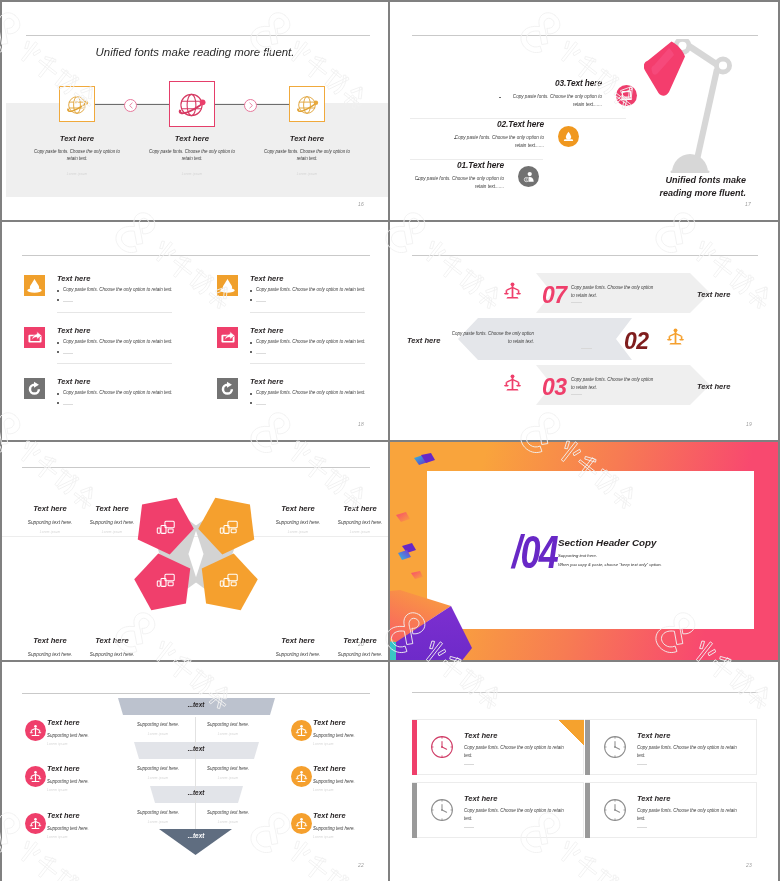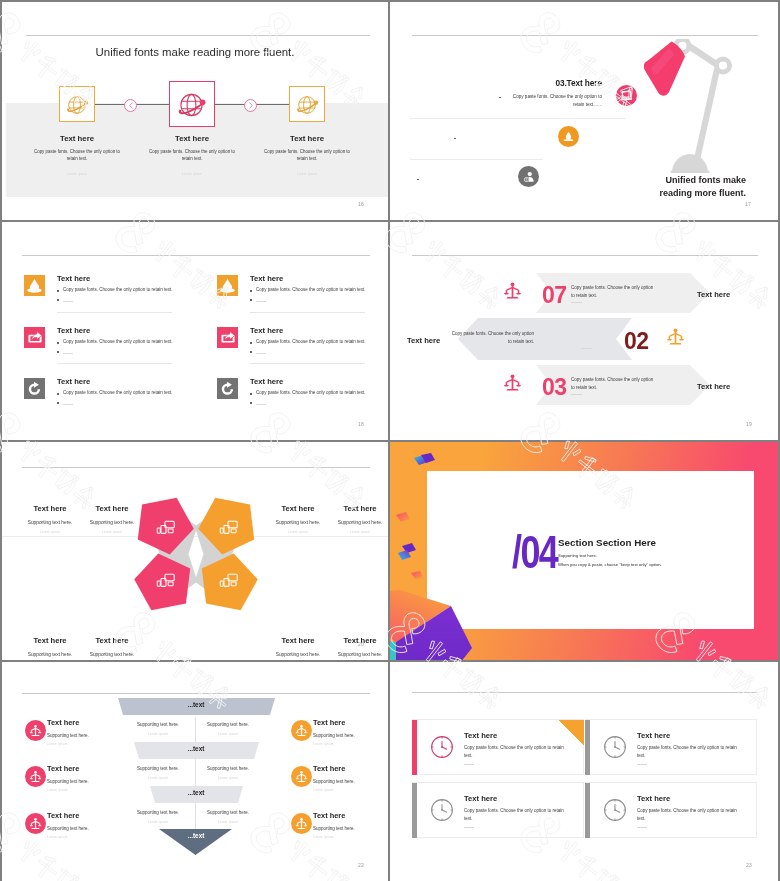--- a/index.html
+++ b/index.html
@@ -1,21 +1,21 @@
 <!DOCTYPE html>
 <html><head>
 <meta charset="utf-8">
 <title>Slide Deck Preview</title>
 <style>
   html,body{margin:0;padding:0;}
   body{width:780px;height:881px;background:#808080;font-family:"Liberation Sans",sans-serif;overflow:hidden;}
   .grid{position:absolute;left:0;top:0;width:780px;height:881px;display:grid;
         grid-template-columns:386px 388px;grid-template-rows:218px 218px 218px 219px;
         gap:2px;padding:2px 2px 2px 2px;box-sizing:border-box;}
-  .slide{position:relative;background:#fff;overflow:hidden;}
+  .slide{position:relative;background:#fff;overflow:hidden;font-style:italic;}
 
   
   .wm{position:absolute;inset:0;pointer-events:none;z-index:30;opacity:1;}
 
   
   .toprule{position:absolute;height:1px;background:#c9c9c9;}
   .pnum{position:absolute;font-size:5px;color:#9b9b9b;letter-spacing:.3px;}
   .tiny{color:#d2d2d2;font-size:3.2px;letter-spacing:.2px;}
 
   
@@ -225,29 +225,37 @@
     <div class="circ" style="left:226px;top:83px;width:21px;height:21px;background:#ee3e6d;">
       <svg width="13" height="13" viewBox="0 0 16 16">
         <rect x="2.3" y="2.6" width="11.4" height="8" rx="0.9" fill="#fff"></rect>
         <rect x="3.6" y="3.9" width="8.8" height="5.4" fill="#ee3e6d"></rect>
         <path d="M0.9 11.6 H15.1 L14 13.6 H2 Z" fill="#fff"></path>
         <rect x="6.6" y="10.4" width="2.8" height="1.2" fill="#fff"></rect>
       </svg>
     </div>
     <div class="sep" style="left:20px;top:116px;width:216px;background:#ececec;"></div>
 
+    <div class="row" style="left:-16px;top:117px;width:170px;">
+      <div class="hd">02.Text here</div>
+      <div class="bd" style="width:97px;margin-left:auto;">Copy paste fonts. Choose the only option to retain text.......</div>
+    </div>
     <div style="position:absolute;left:64px;top:135.5px;width:1.6px;height:1.5px;background:#555;border-radius:50%;"></div>
     <div class="circ" style="left:168px;top:124px;width:21px;height:21px;background:#f0981f;">
       <svg width="13" height="13" viewBox="0 0 16 16">
         <path d="M8 2.1 C9.9 4.6 11.3 6.9 11.3 8.6 C11.3 10.5 9.8 11.9 8 11.9 C6.2 11.9 4.7 10.5 4.7 8.6 C4.7 6.9 6.1 4.6 8 2.1 Z" fill="#fff"></path>
         <path d="M3.1 11.4 H12.9 L13.8 13.6 H2.2 Z" fill="#fff"></path>
       </svg>
     </div>
     <div class="sep" style="left:20px;top:157px;width:133px;background:#ececec;"></div>
 
+    <div class="row" style="left:-56px;top:158px;width:170px;">
+      <div class="hd">01.Text here</div>
+      <div class="bd" style="width:97px;margin-left:auto;">Copy paste fonts. Choose the only option to retain text.......</div>
+    </div>
     <div style="position:absolute;left:27px;top:176.5px;width:1.6px;height:1.5px;background:#555;border-radius:50%;"></div>
     <div class="circ" style="left:128px;top:164px;width:21px;height:21px;background:#717171;">
       <svg width="14" height="14" viewBox="0 0 17 17">
         <circle cx="9.4" cy="5" r="2.6" fill="#fff"></circle>
         <path d="M4.6 14.2 C4.6 10.6 6.7 8.6 9.4 8.6 C12.1 8.6 14.2 10.6 14.2 14.2 Z" fill="#fff"></path>
         <circle cx="5.4" cy="11.6" r="3.3" fill="#717171"></circle>
         <circle cx="5.4" cy="11.6" r="2.6" fill="none" stroke="#fff" stroke-width="0.85"></circle>
         <path d="M4.5 10.2 h1.9 M4.5 11.6 h1.9 M4.5 13 h1.9" stroke="#fff" stroke-width="0.6"></path>
       </svg>
     </div>
@@ -528,21 +536,21 @@
       </g>
     </svg>
     <div class="panel"></div>
     <svg style="position:absolute;left:0;top:0;" width="388" height="218" viewBox="0 0 388 218">
       <path d="M-56 155 L10 148 L61 164 L6 200 Z" fill="url(#gcubeTop)"></path>
       <path d="M-56 155 L6 200 L6 240 L-56 240 Z" fill="url(#gcubeTop)"></path>
       <path d="M-50 196 L6 200 L6 240 L-50 240 Z" fill="url(#gcubeL)"></path>
       <path d="M61 164 L82 206 L55 240 L6 240 L6 200 Z" fill="url(#gcubeR)"></path>
     </svg>
     <div class="num" style="left:122px;top:87px;">/04</div>
-    <div class="hdr" style="left:168px;top:95px;">Section Section Here</div>
+    <div class="hdr" style="left:168px;top:95px;">Section Header Copy</div>
     <div class="sub1" style="left:168px;top:111px;">Supporting text here.</div>
     <div class="sub2" style="left:168px;top:120px;">When you copy &amp; paste, choose "keep text only" option.</div>
   </div>
 
   <div class="slide s22">
     <div class="toprule" style="left:20px;top:31px;width:348px;"></div>
     <svg style="position:absolute;left:0;top:0;" width="386" height="219" viewBox="0 0 386 219">
       <path d="M116 36 H273 L268 53 H121 Z" fill="#bcc2ce"></path>
       <path d="M132 80 H257 L252 97 H137 Z" fill="#e2e4e9"></path>
       <path d="M148 124 H241 L236 141 H153 Z" fill="#e2e4e9"></path>

